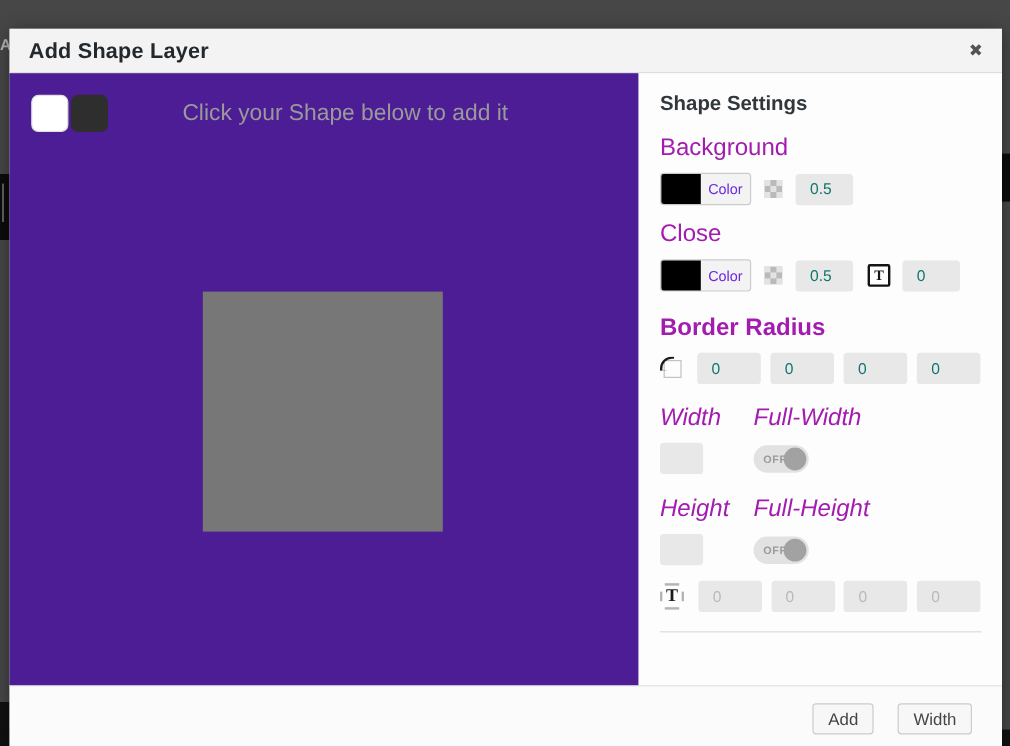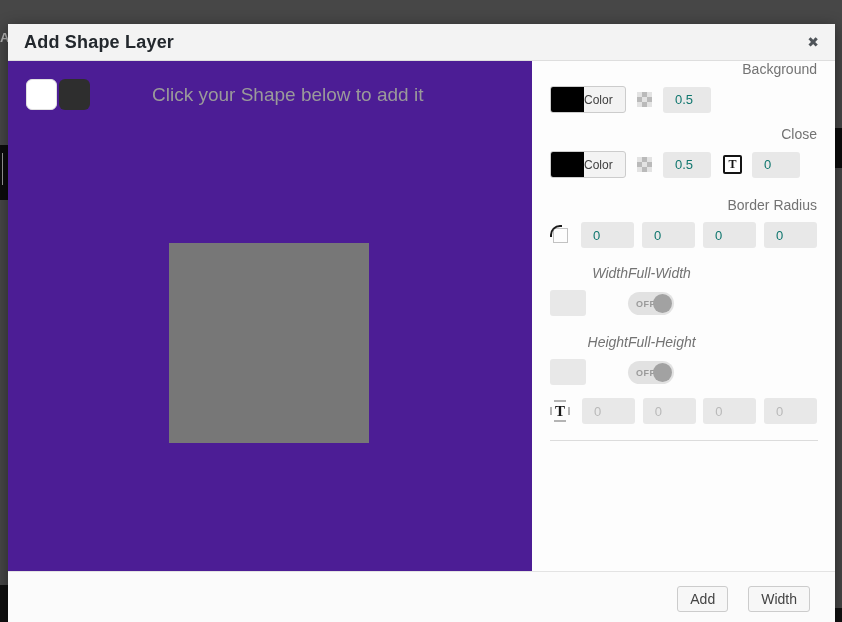--- a/index.html
+++ b/index.html
@@ -30,28 +30,28 @@
   .swatch-row { position:absolute; left:18px; top:18px; display:flex; gap:2px; }
   .swatch { width:31px; height:31px; border-radius:6px; cursor:pointer; }
   .swatch.white { background:#ffffff; border:1px solid #e0e0e0; }
   .swatch.dark  { background:#2e2e2e; }
   .shape-caption { position:absolute; left:144px; top:23px; font-size:19px; color:#9a9a9a; }
   .shape-preview { position:absolute; left:161px; top:182px; width:200px; height:200px; background:#777777; cursor:pointer; }
 
   
   .settings-panel { flex:1 1 auto; background:#fdfdfd; padding:0 18px; overflow:hidden; }
   .settings-heading { font-size:17px; font-weight:bold; color:#32373c; margin:16px 0 15px; }
-  .lbl { font-size:14px; color:#737373; margin-bottom:9px;text-align:right; }
+  .lbl { font-size:20px; color:#a21caf; margin-bottom:9px; }
   .row { display:flex; align-items:center; margin-bottom:13px; }
   .row .gap { width:11px; }
 
   .color-ctl { display:flex; align-items:center; width:76px; height:27px; border:1px solid #cccccc;
                border-radius:3px; overflow:hidden; background:#f3f3f3; cursor:pointer; }
   .color-ctl .chip { width:33px; height:27px; background:#000; flex:0 0 33px; }
-  .color-ctl .color-lbl { flex:1; text-align:left; font-size:12px; color:#404040; }
+  .color-ctl .color-lbl { flex:1; text-align:center; font-size:12px; color:#6d28d9; }
 
   .checker-icon { width:15px; height:15px; margin-left:11px; margin-right:11px;
                   background-image: conic-gradient(#aeaeae 25%, #dedede 0 50%, #aeaeae 0 75%, #dedede 0);
                   background-size:10px 10px; opacity:.85; }
 
   .mini-input { width:48px; height:26px; background:#e8e8e8; border:none; border-radius:3px;
                 color:#0f766e; font-size:13px; font-family:"Liberation Sans",sans-serif; padding:0 0 0 12px; outline:none; }
   .mini-input.wide { width:53px; }
   .mini-input.faded { color:#b9b9b9; }
 
@@ -114,20 +114,21 @@
     <div class="shape-area">
       <div class="swatch-row">
         <div class="swatch white"></div>
         <div class="swatch dark"></div>
       </div>
       <div class="shape-caption">Click your Shape below to add it</div>
       <div class="shape-preview"></div>
     </div>
 
     <div class="settings-panel">
+      <div class="settings-heading">Shape Settings</div>
 
       <div class="lbl">Background</div>
       <div class="row">
         <div class="color-ctl">
           <span class="chip"></span>
           <span class="color-lbl">Color</span>
         </div>
         <div class="checker-icon"></div>
         <input class="mini-input" value="0.5" style="">
       </div>
@@ -137,21 +138,21 @@
         <div class="color-ctl">
           <span class="chip"></span>
           <span class="color-lbl">Color</span>
         </div>
         <div class="checker-icon"></div>
         <input class="mini-input" value="0.5" style="">
         <div class="bw-icon">T</div>
         <input class="mini-input" value="0" style="">
       </div>
 
-      <div class="lbl" style="margin-top:19px;">Border Radius</div>
+      <div class="lbl" style="margin-top:19px;font-weight:bold;">Border Radius</div>
       <div class="row">
         <div class="radius-icon">
           <span class="sq"></span>
           <span class="arc"></span>
         </div>
         <input class="mini-input wide" value="0" style="">
         <span class="gap"></span>
         <input class="mini-input wide" value="0" style="">
         <span class="gap"></span>
         <input class="mini-input wide" value="0" style="">

